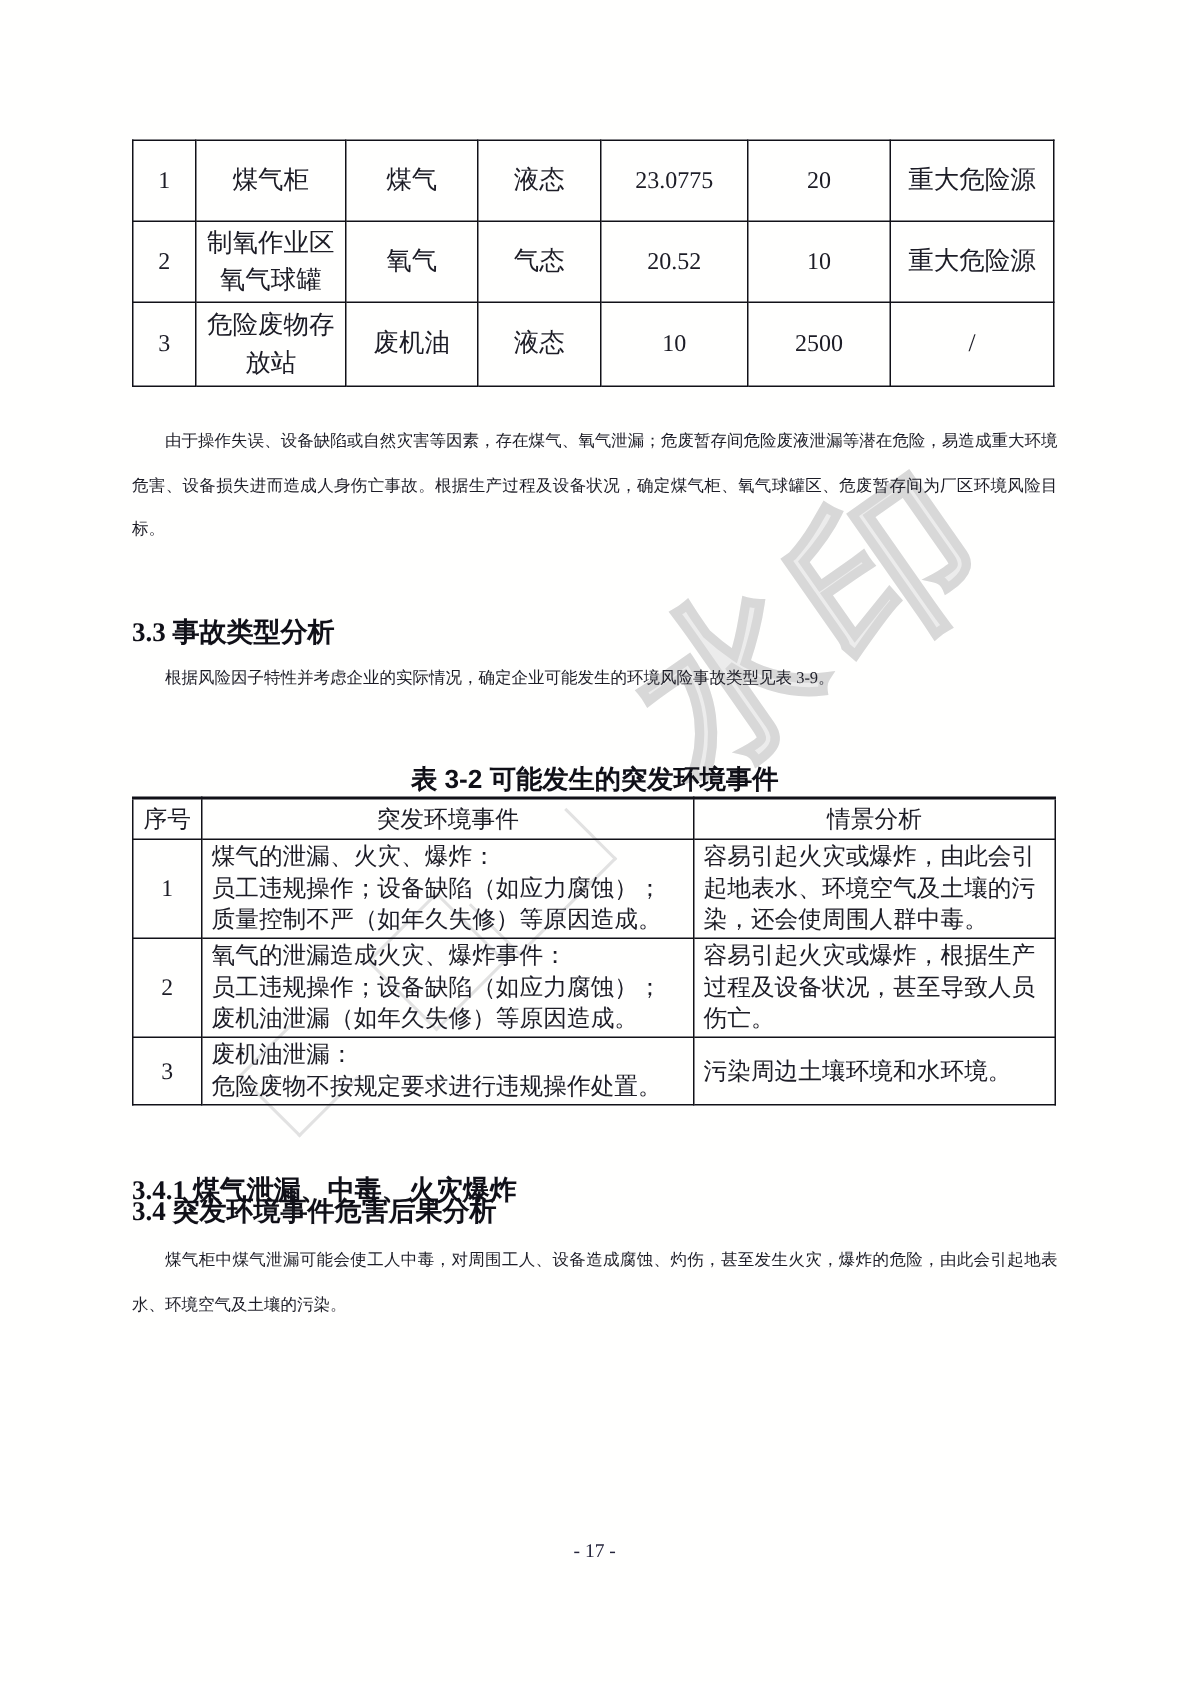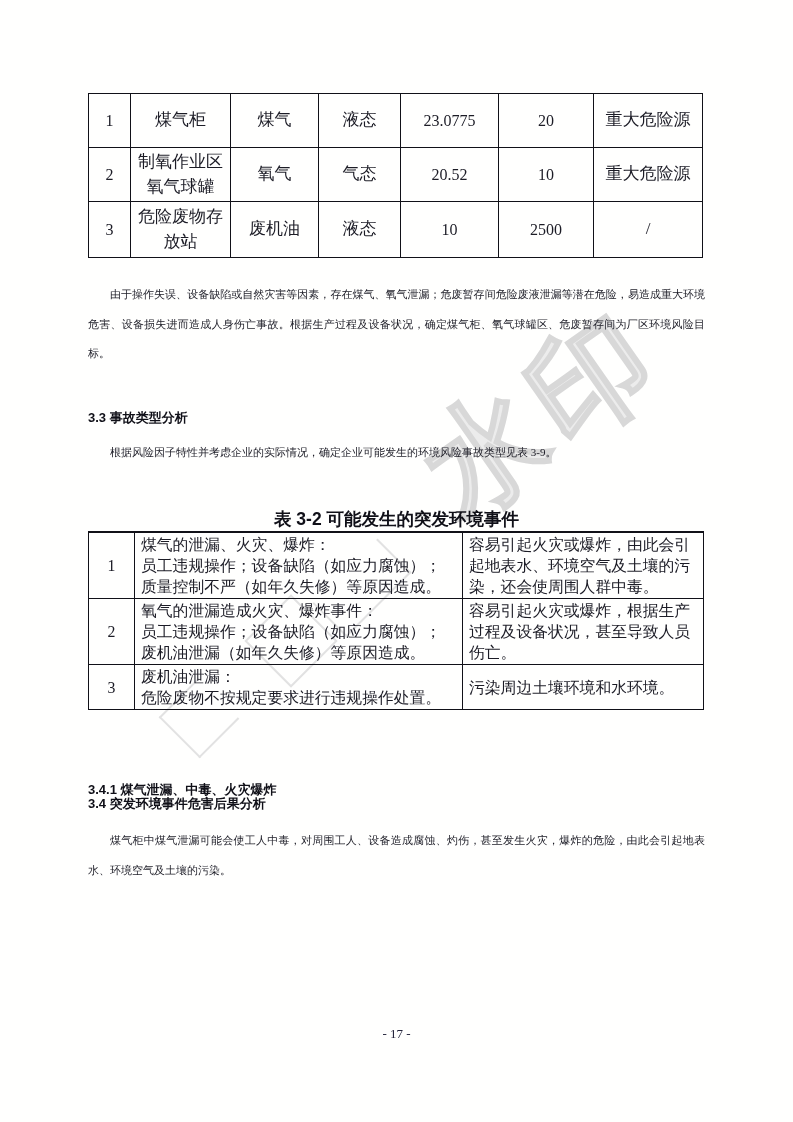--- a/index.html
+++ b/index.html
@@ -62,23 +62,23 @@
     text-align:justify;
     text-indent:2em;
     margin:0;
   }
   .p1{top:280px;}
   .p2{top:438px;}
   .p3{top:826px;}
   
   .heading{
     position:absolute;left:88px;
-    font-family:Liberation Sans, sans-serif;
+    font-family:Liberation Serif, serif;
     font-weight:bold;
-    font-size:13px;
+    font-size:18px;
     color:#101018;
     margin:0;
     white-space:nowrap;
   }
   .h33{top:409px;}
   .h34{top:795px;}
   .h341{top:781px;}
   
   .event-title{
     position:absolute;left:88px;top:507px;width:617px;
@@ -177,20 +177,25 @@
     <p class="para p2">根据风险因子特性并考虑企业的实际情况，确定企业可能发生的环境风险事故类型见表 3-9。</p>
 
     <p class="event-title">表 3-2 可能发生的突发环境事件</p>
     <table class="event-table">
       <colgroup>
         <col style="width:46px">
           <col style="width:328px">
           <col style="width:241px">
       </colgroup>
       <tbody>
+          <tr>
+        <th>序号</th>
+        <th>突发环境事件</th>
+        <th>情景分析</th>
+      </tr>
       <tr>
         <td class="no">1</td>
         <td class="ev">煤气的泄漏、火灾、爆炸：
 员工违规操作；设备缺陷（如应力腐蚀）；
 质量控制不严（如年久失修）等原因造成。</td>
         <td class="an">容易引起火灾或爆炸，由此会引起地表水、环境空气及土壤的污染，还会使周围人群中毒。</td>
       </tr>
       <tr>
         <td class="no">2</td>
         <td class="ev">氧气的泄漏造成火灾、爆炸事件：

